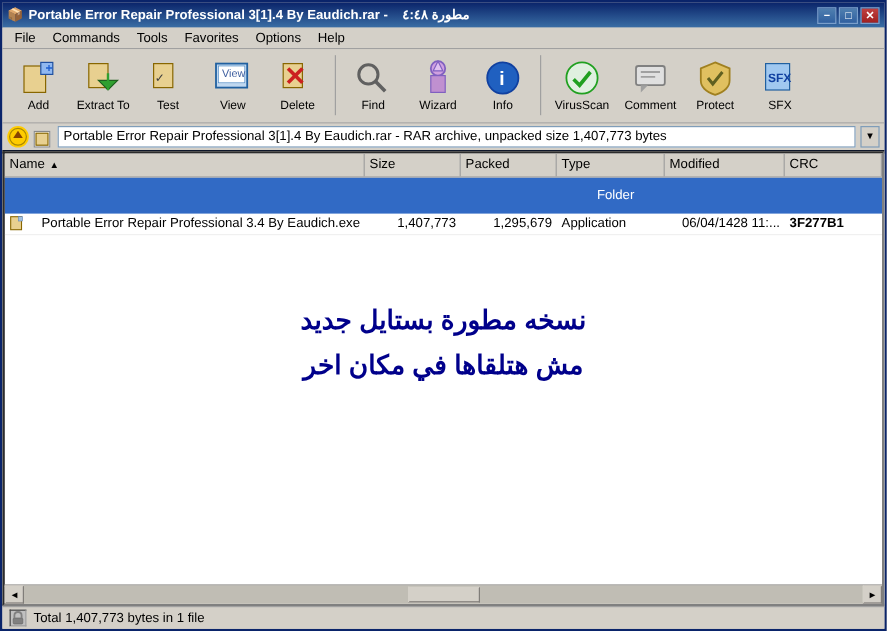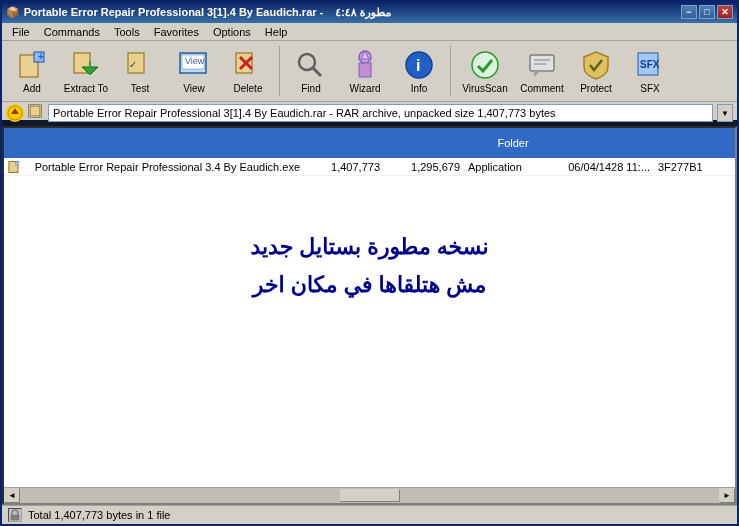--- a/index.html
+++ b/index.html
@@ -71,24 +71,24 @@
       border: 1px solid transparent;
       font-size: 10px;
       color: #000;
       gap: 2px;
     }
     .toolbar-icon { width: 32px; height: 32px; display: flex; align-items: center; justify-content: center; }
 
     
     .address-bar {
       background: #d4d0c8;
-      border-bottom: 6px solid #0f172a;
+      border-bottom: 1px solid #0f172a;
       height: 24px;
       display: flex;
-      align-items: flex-start;
+      align-items: flex-end;
       padding: 2px 4px;
       gap: 4px;
     }
     .address-icon { width: 18px; height: 18px; background: #ffcc00; border-radius: 9px; display: flex; align-items: center; justify-content: center; font-size: 9px; }
     .address-input {
       flex: 1;
       height: 18px;
       border: 1px solid #7f9db9;
       background: white;
       padding: 1px 4px;
@@ -360,20 +360,41 @@
       <svg width="12" height="12" viewBox="0 0 12 12">
         <rect x="1" y="1" width="10" height="10" fill="#e8d090" stroke="#886600" stroke-width="1"></rect>
       </svg>
     </div>
     <input class="address-input" type="text" readonly="" style="font-size: 11px;" value="Portable Error Repair Professional 3[1].4 By Eaudich.rar - RAR archive, unpacked size 1,407,773 bytes">
     <div class="address-dropdown">▼</div>
   </div>
 
   <div class="main-content">
 
+    <div class="column-headers">
+      <div class="col-header" style="width:300px;">
+        <span>Name</span>
+        <span class="sort-arrow">▲</span>
+      </div>
+      <div class="col-header" style="width:80px;">
+        <span>Size</span>
+      </div>
+      <div class="col-header" style="width:80px;">
+        <span>Packed</span>
+      </div>
+      <div class="col-header" style="width:90px;">
+        <span>Type</span>
+      </div>
+      <div class="col-header" style="width:100px;">
+        <span>Modified</span>
+      </div>
+      <div class="col-header" style="flex:1;">
+        <span>CRC</span>
+      </div>
+    </div>
 
     <div class="file-list">
 
       <div class="folder-row">
         <span style="width:300px;"></span>
         <span style="width:80px;"></span>
         <span style="width:80px;"></span>
         <span style="width:90px; text-align:center;">Folder</span>
         <span style="width:100px;"></span>
         <span style="flex:1;"></span>
@@ -384,21 +405,21 @@
           <svg width="14" height="14" viewBox="0 0 14 14">
             <rect x="1" y="1" width="10" height="12" fill="#e8d090" stroke="#886600" stroke-width="1"></rect>
             <rect x="8" y="1" width="4" height="4" fill="#a0c0e0" stroke="#6080b0" stroke-width="0.5"></rect>
           </svg>
           <span>Portable Error Repair Professional 3.4 By Eaudich.exe</span>
         </div>
         <div class="file-cell" style="width:80px; text-align:right;">1,407,773</div>
         <div class="file-cell" style="width:80px; text-align:right;">1,295,679</div>
         <div class="file-cell" style="width:90px;">Application</div>
         <div class="file-cell" style="width:100px;text-align:right;">06/04/1428 11:...</div>
-        <div class="file-cell" style="flex:1;">3F277B1</div>
+        <div class="file-cell" style="flex:1;font-weight:bold;">3F277B1</div>
       </div>
 
       <div style="position:relative; width:100%; height:180px; display:flex; flex-direction:column; align-items:center; justify-content:center; gap:12px;">
         <div class="arabic-text" style="direction:rtl; text-align:right;">نسخه مطورة بستايل جديد</div>
         <div class="arabic-text" style="direction:rtl; text-align:center;">مش هتلقاها في مكان اخر</div>
       </div>
     </div>
 
     <div class="h-scrollbar">
       <div class="scroll-btn">◄</div>

